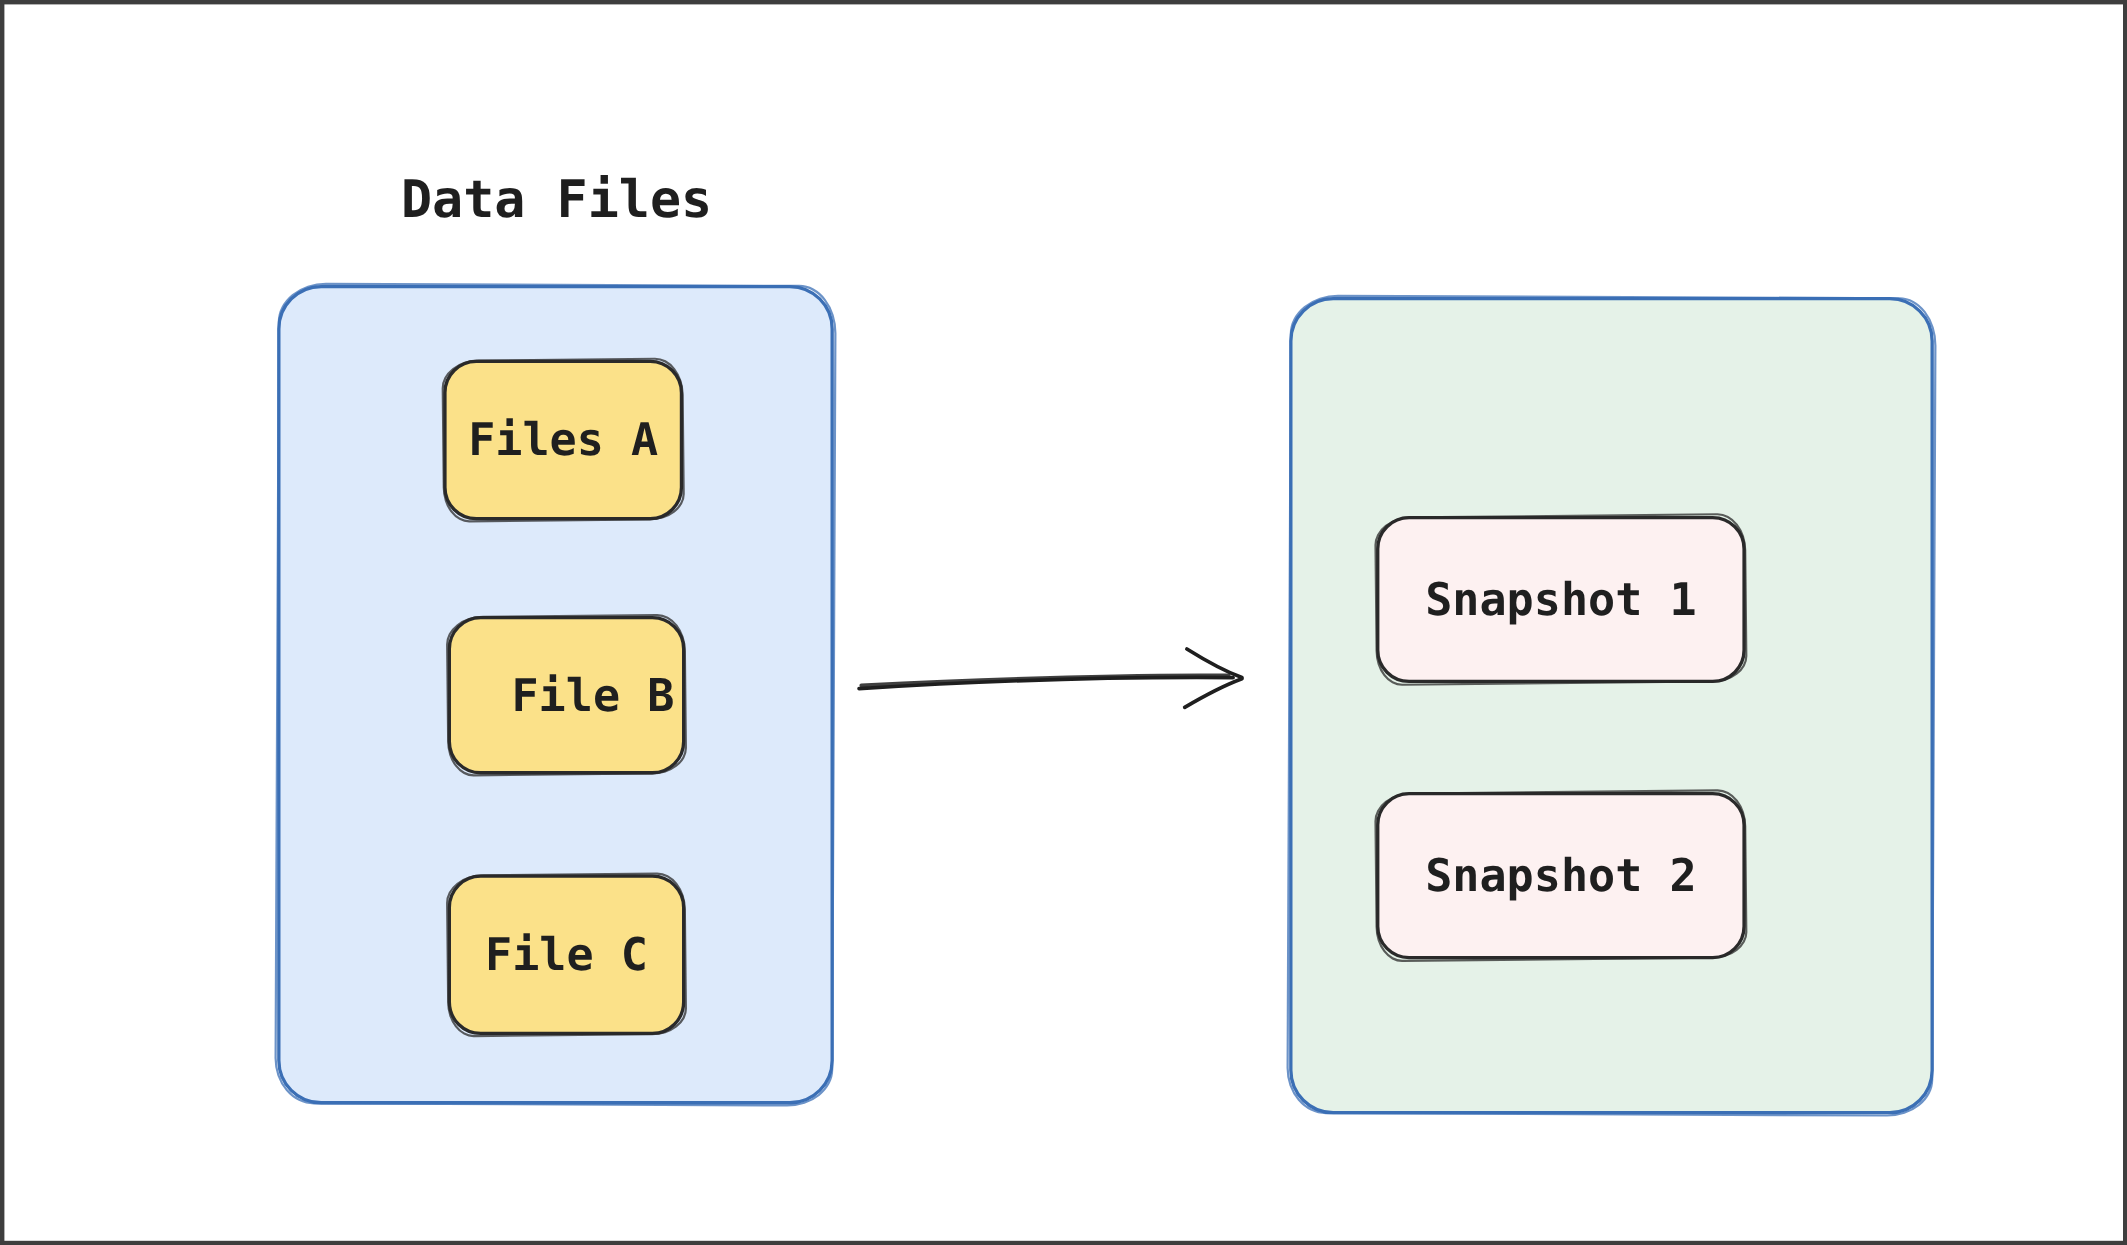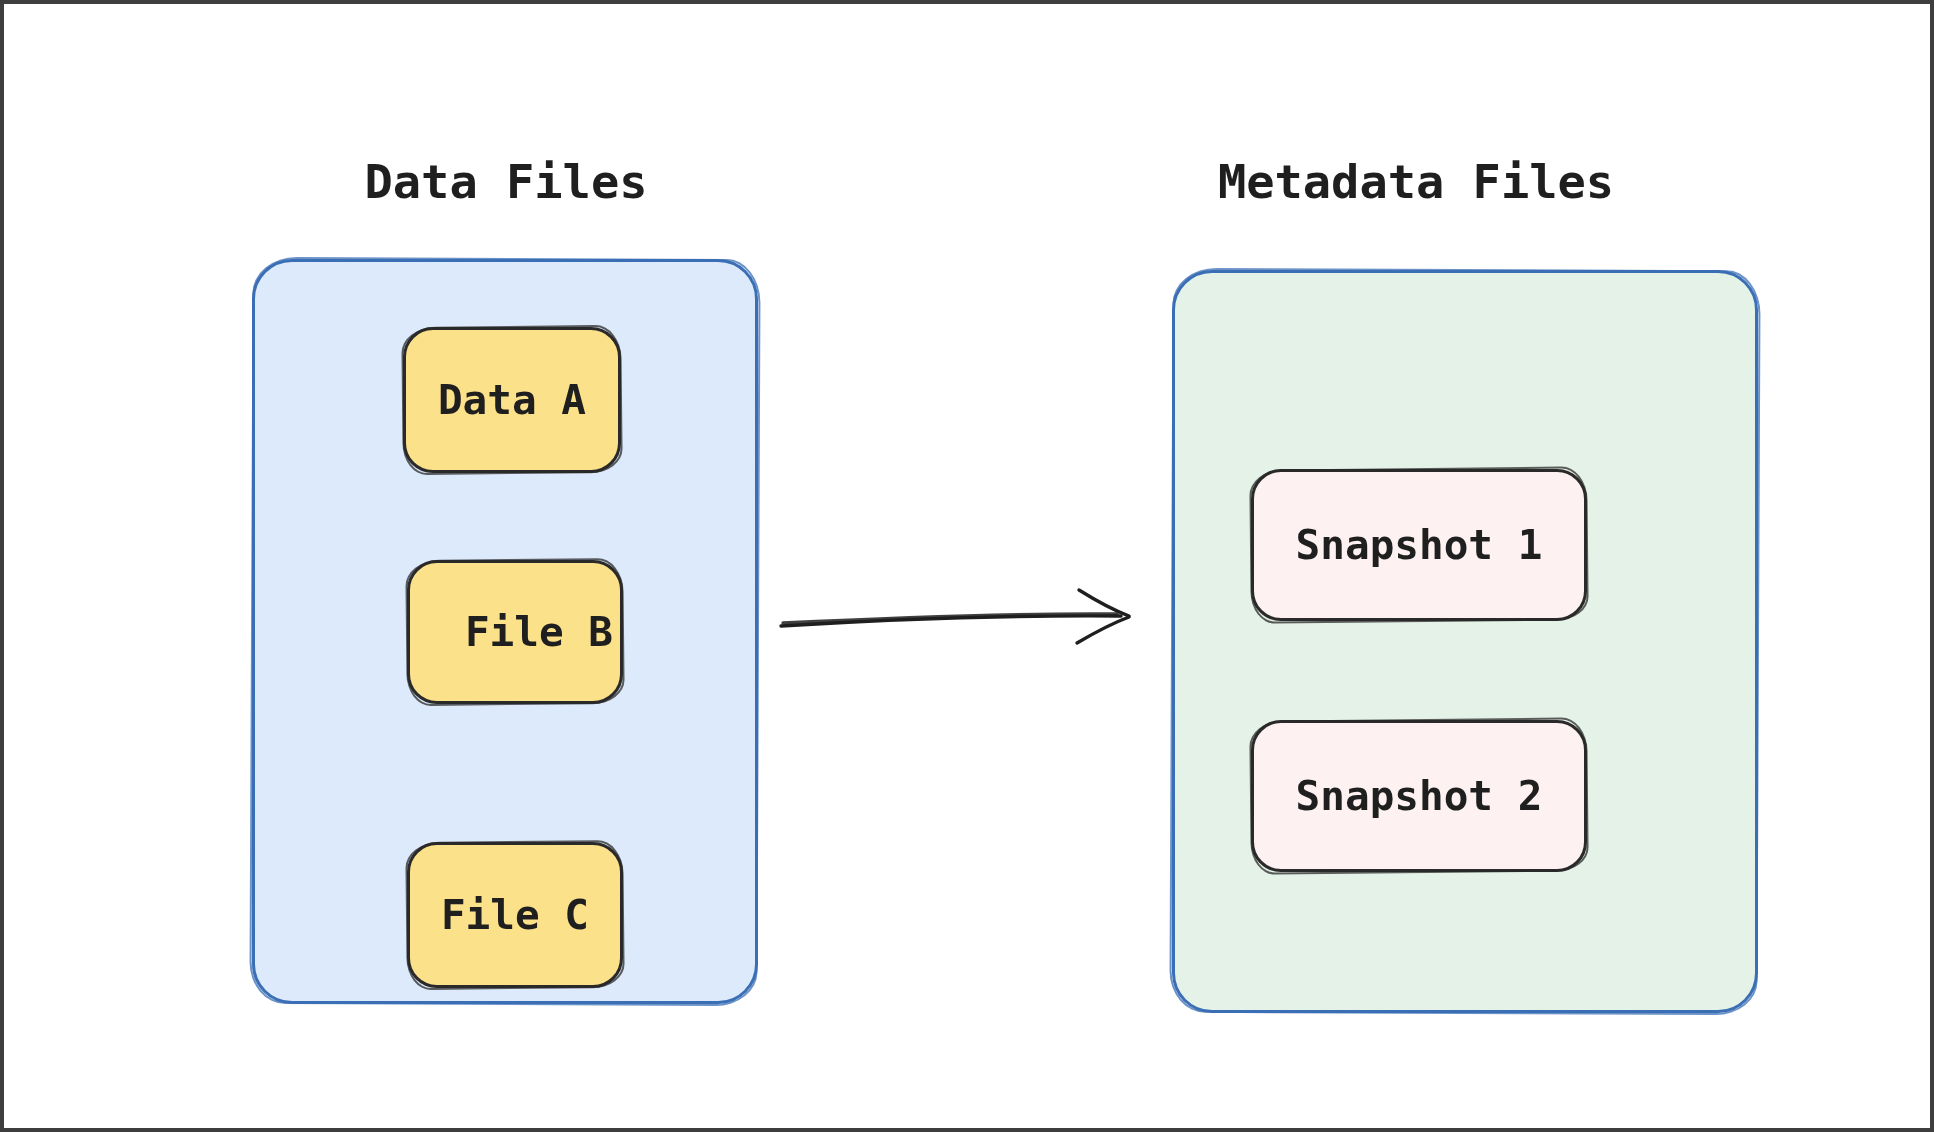--- a/index.html
+++ b/index.html
@@ -64,45 +64,44 @@
   }
   .chip .chip-label {
     font-size: 41px;
     font-weight: 700;
     color: #1f1f1f;
     white-space: nowrap;
   }
   
   #chip-file-a { left: 148px; top: 65px;  width: 218px; height: 146px; background: #fbe189; }
   #chip-file-b { left: 152px; top: 298px; width: 216px; height: 144px; background: #fbe189; padding-left: 48px; }
-  #chip-file-c { left: 152px; top: 533px; width: 216px; height: 146px; background: #fbe189; margin-top: 47px; }
+  #chip-file-c { left: 152px; top: 533px; width: 216px; height: 146px; background: #fbe189; }
   
   #chip-snapshot-1 { left: 76px; top: 196px; width: 336px; height: 152px; background: #fdf1f1; }
   #chip-snapshot-2 { left: 76px; top: 447px; width: 336px; height: 152px; background: #fdf1f1; }
 
   .arrow-svg {
     position: absolute;
     left: 763px;
     top: 573px;
     width: 382px;
     height: 88px;
   }
 </style>
 </head>
 <body>
 
 <div class="canvas">
 
   <div class="group-title" id="title-data-files">Data Files</div>
 
-  <div class="group-title" id="title-metadata">Metadata Files</div>
 
   <div class="sketch container-box" id="container-data-files">
     <div class="sketch chip" id="chip-file-a">
-      <span class="chip-label">Data A</span>
+      <span class="chip-label">Files A</span>
     </div>
     <div class="sketch chip" id="chip-file-b">
       <span class="chip-label">File B</span>
     </div>
     <div class="sketch chip" id="chip-file-c">
       <span class="chip-label">File C</span>
     </div>
   </div>
 
   <div class="sketch container-box" id="container-metadata">

